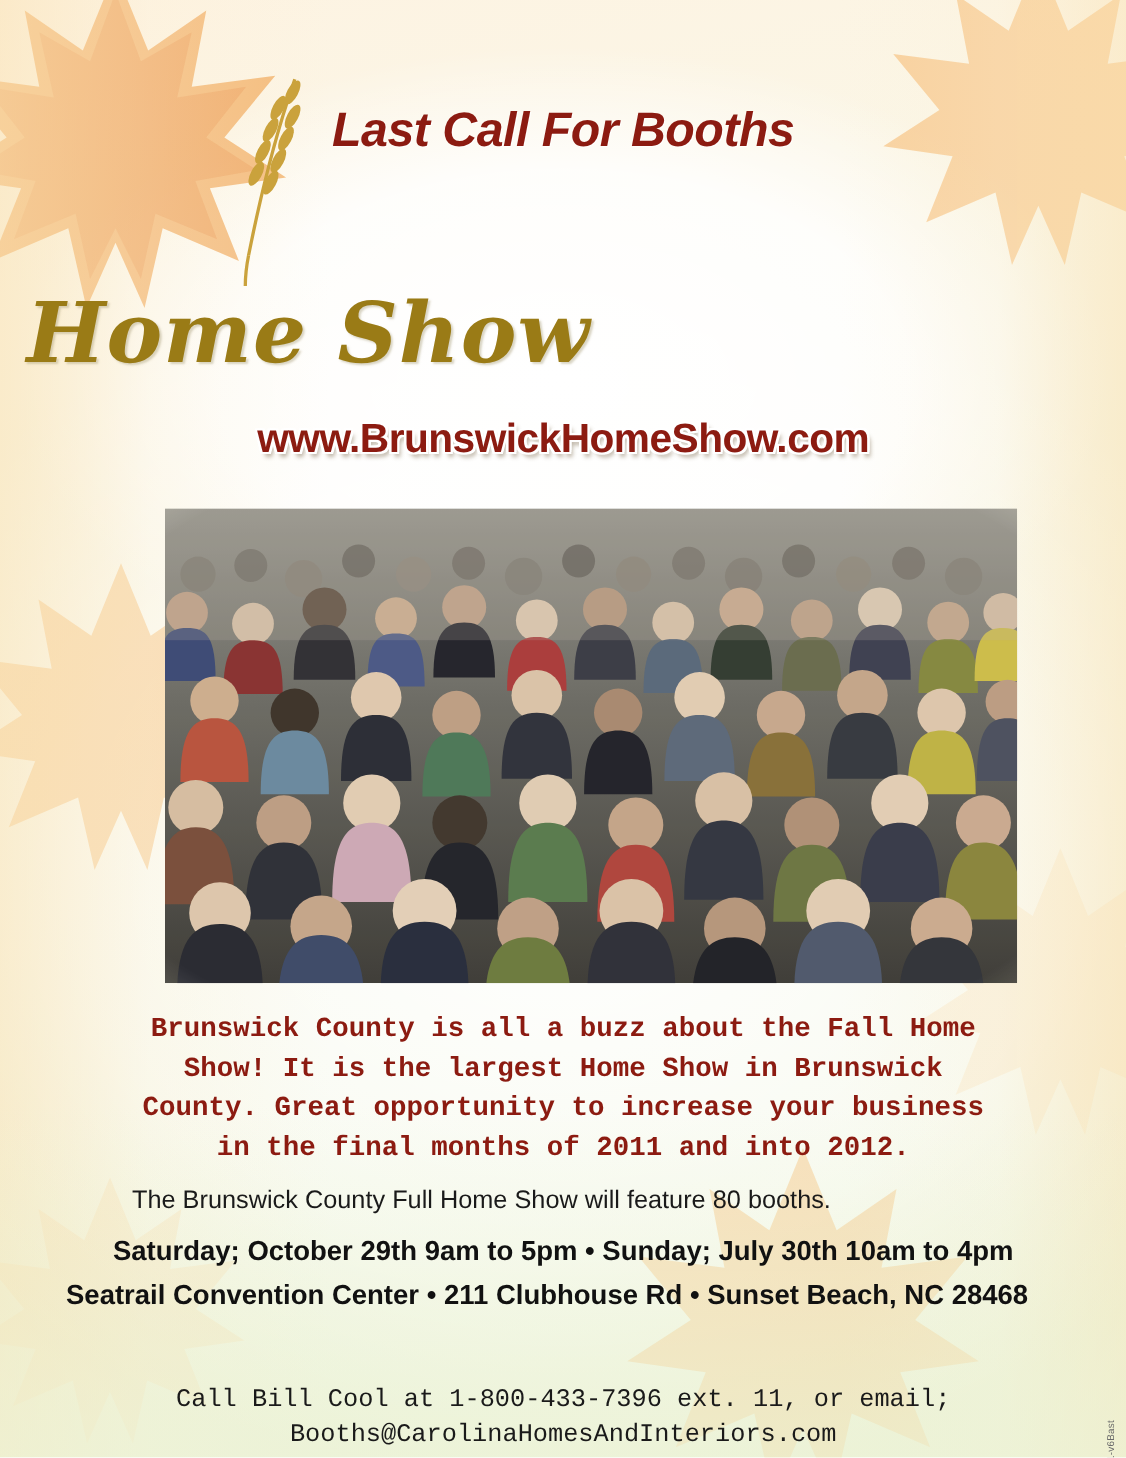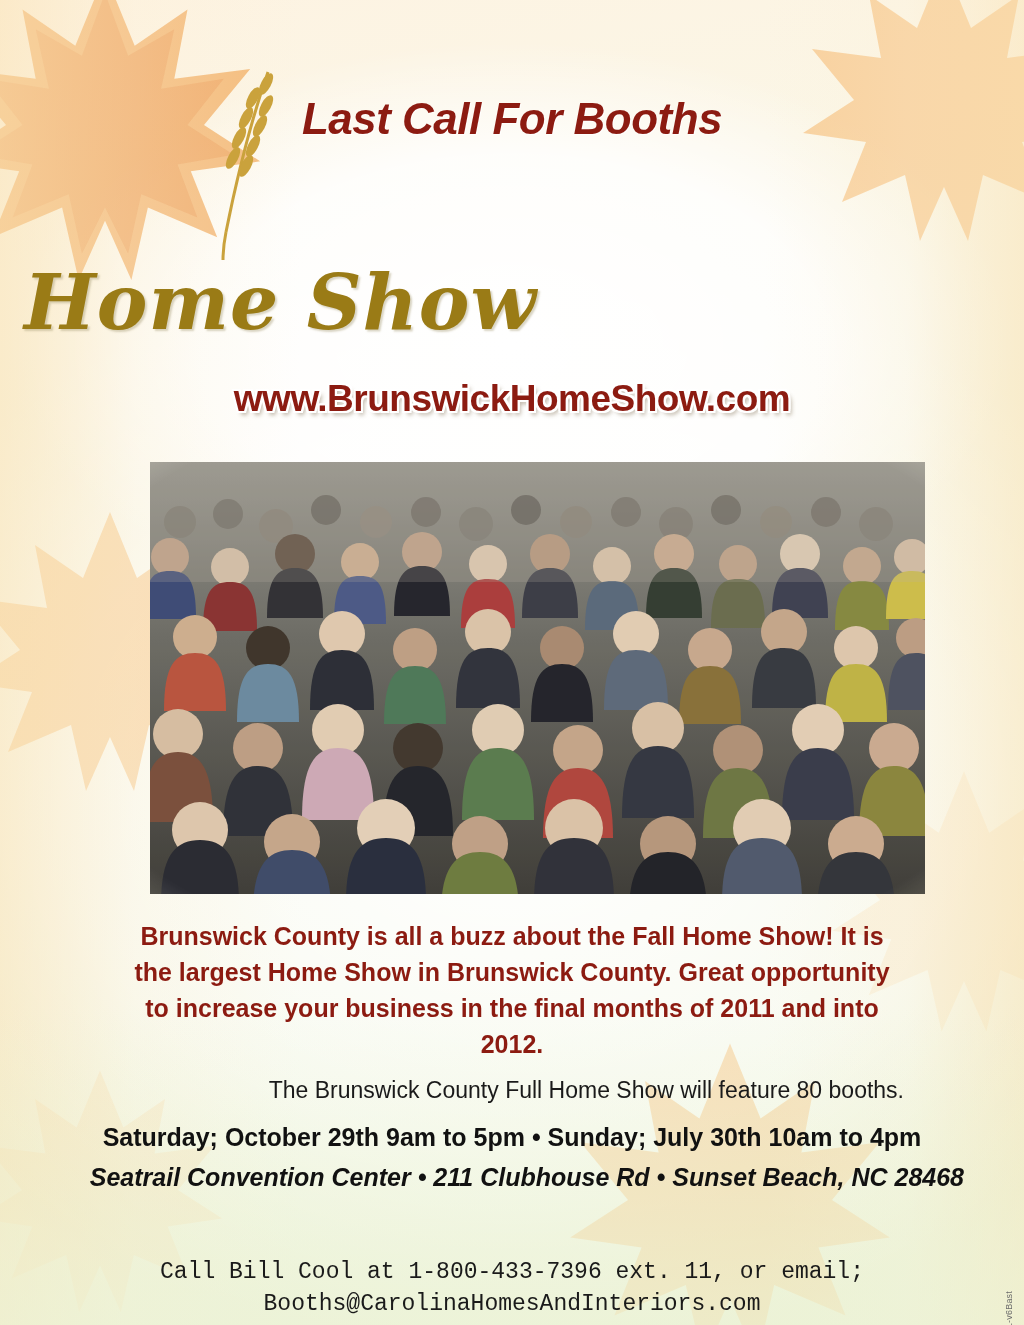--- a/index.html
+++ b/index.html
@@ -146,33 +146,33 @@
   }
   .photo svg { display: block; }
 
   
   .para-1 {
     position: absolute;
     top: 918px;
     left: 120px;
     width: 784px;
     text-align: center;
-    font-family: Liberation Sans, sans-serif;
+    font-family: Liberation Mono, monospace;
     font-weight: bold;
     font-size: 25px;
     line-height: 36px;
     color: #8c1b11;
   }
 
   .para-2 {
     position: absolute;
     top: 1074px;
     left: 120px;
     width: 784px;
-    text-align: right;
+    text-align: left;
     font-family: "Liberation Sans", sans-serif;
     font-size: 23px;
     line-height: 32px;
     color: #1a1a1a;
   }
 
   .line-dates {
     position: absolute;
     top: 1120px;
     left: 60px;
@@ -183,27 +183,26 @@
     font-size: 25px;
     line-height: 34px;
     color: #111111;
   }
 
   .line-venue {
     position: absolute;
     top: 1160px;
     left: 60px;
     width: 904px;
-    text-align: right;
+    text-align: left;
     font-family: "Liberation Sans", sans-serif;
     font-weight: bold;
     font-size: 25px;
     line-height: 34px;
     color: #111111;
-    font-style: italic;
   }
 
   .contact {
     position: absolute;
     top: 1256px;
     left: 60px;
     width: 904px;
     text-align: center;
     font-family: Liberation Mono, monospace;
     font-size: 23px;

